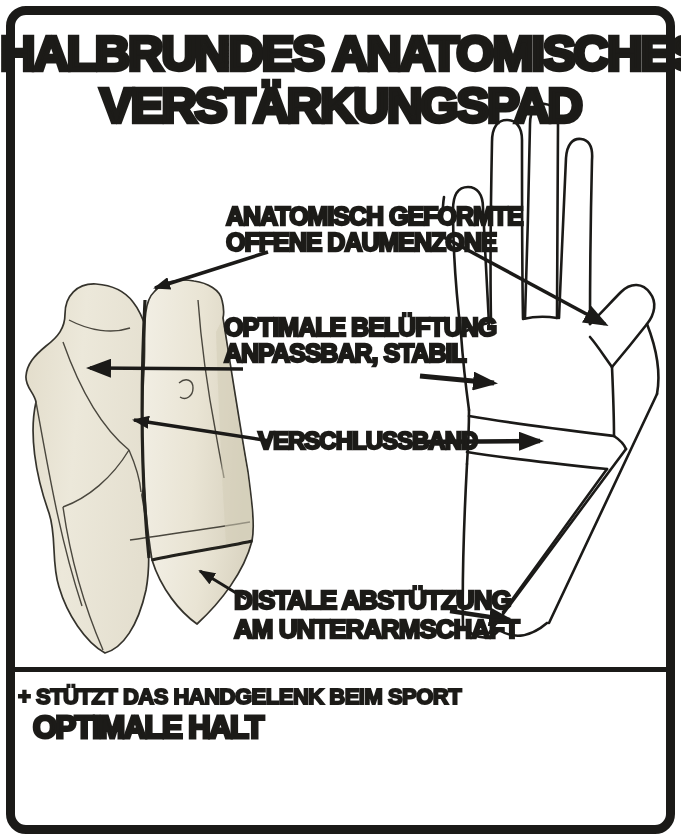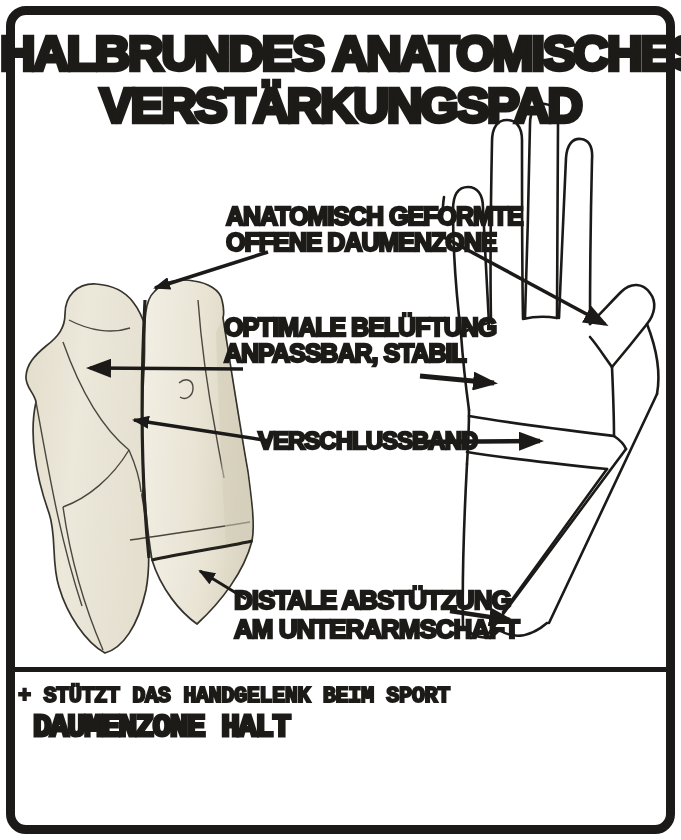--- a/index.html
+++ b/index.html
@@ -19,21 +19,21 @@
   .title .t{font-size:49px;-webkit-text-stroke:4.3px #1c1b18;letter-spacing:-2px;}
   .label{position:absolute;text-align:center;line-height:26px;}
   .label .l{font-size:25px;-webkit-text-stroke:2.3px #1c1b18;letter-spacing:-1px;}
   #label1{left:226px;top:203px;width:232px;}
   #label2{left:224px;top:314px;width:232px;}
   #label3{left:258px;top:429px;width:170px;line-height:24px;}
   #label3 .l{font-size:24px;}
   #label4{left:234px;top:586px;width:224px;line-height:29px;}
   #label4 .l{font-size:26px;}
   .features{position:absolute;left:18px;top:682px;width:650px;}
-  .feature{margin:0 0 8px 0;font-family:Liberation Mono, monospace;}
+  .feature{margin:0 0 8px 0;}
   .intro{font-size:22px;line-height:29px;-webkit-text-stroke:1.9px #1c1b18;letter-spacing:-0.5px;}
   .emph{font-size:31px;line-height:34px;margin-left:15px;-webkit-text-stroke:3.1px #1c1b18;letter-spacing:-1.5px;}
 </style>
 </head>
 <body>
 
 <div class="stage">
 
   <svg class="art" width="681" height="840" viewBox="0 0 681 840">
     <defs>
@@ -145,17 +145,17 @@
     <div class="blob l">DISTALE ABSTÜTZUNG</div>
     <div class="blob l">AM UNTERARMSCHAFT</div>
   </div>
 
   <div class="divider"></div>
   <div class="frame"></div>
 
   <div class="features">
     <div class="feature">
       <div class="blob intro">+ STÜTZT DAS HANDGELENK BEIM SPORT</div>
-      <div class="blob emph">DAUMENZONE HALT</div>
+      <div class="blob emph">OPTIMALE HALT</div>
     </div>
   </div>
 
 </div>
 
 </body></html>

